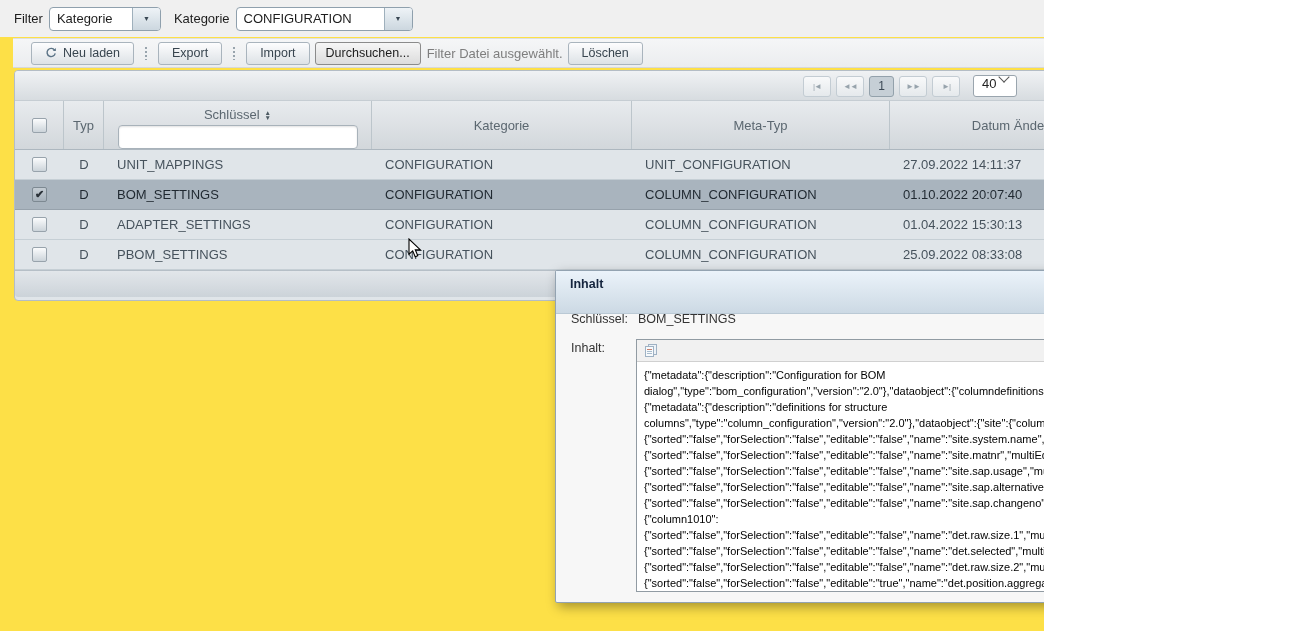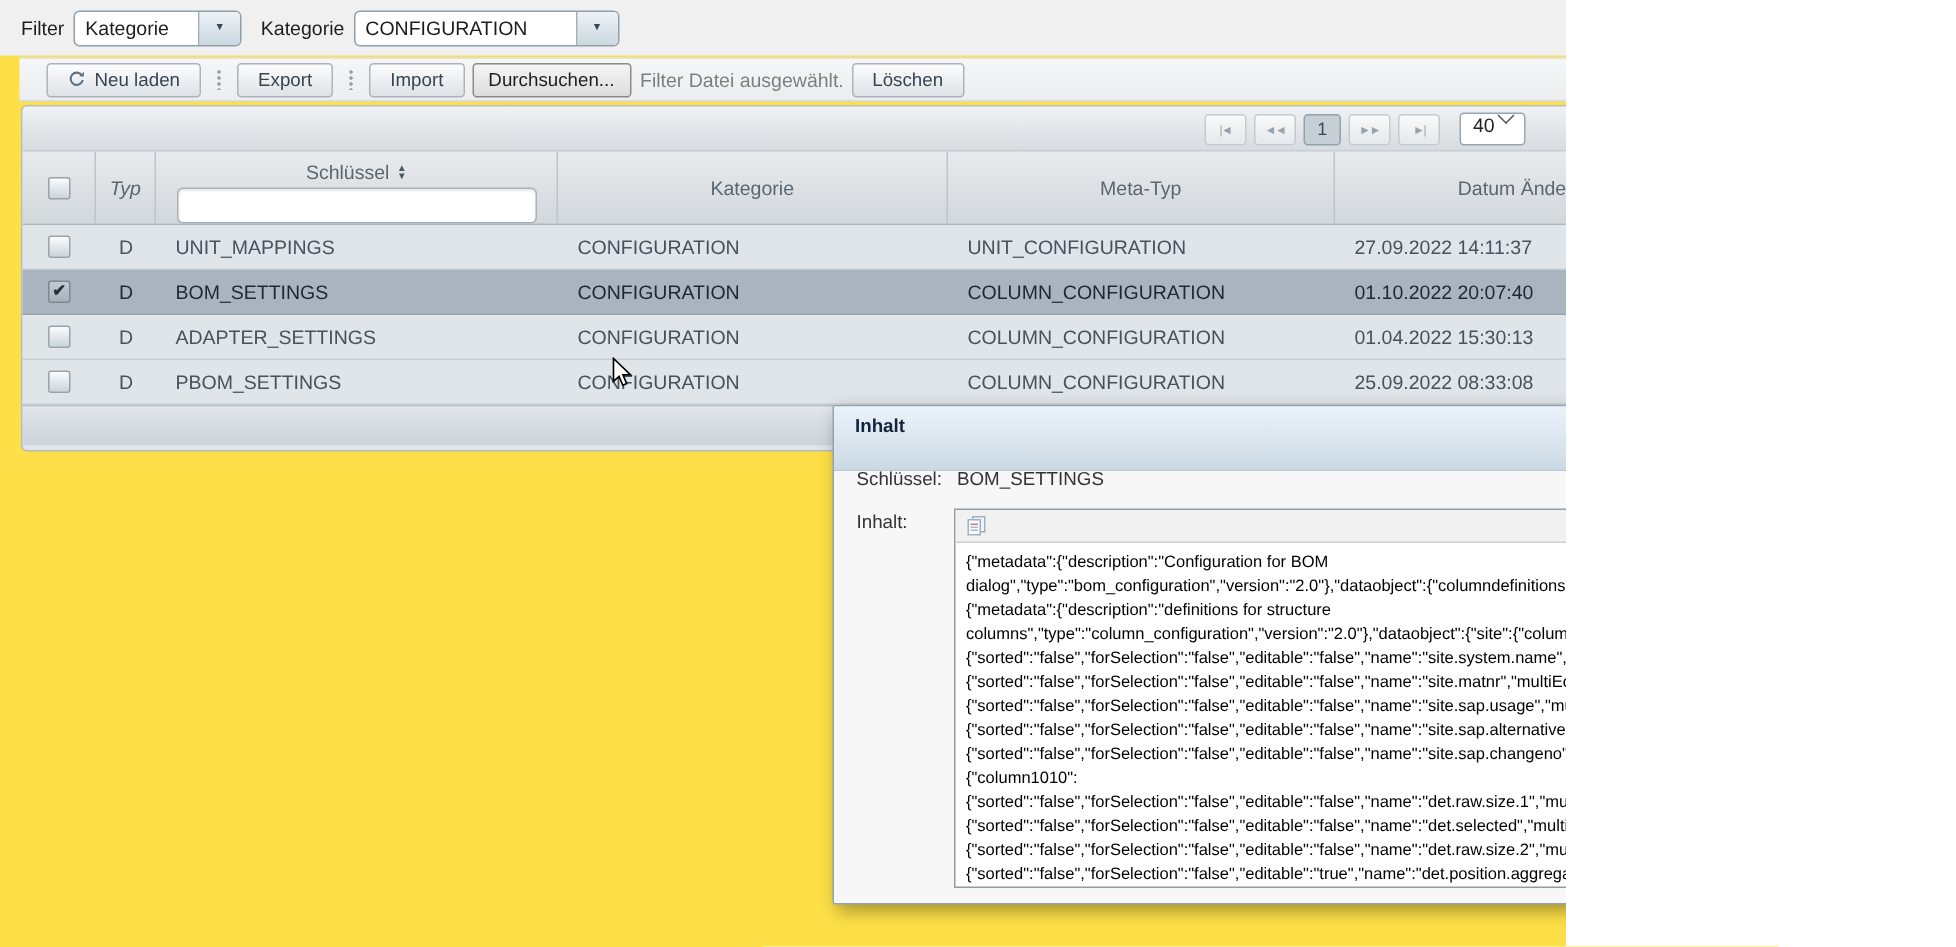--- a/index.html
+++ b/index.html
@@ -50,21 +50,21 @@
         transform:rotate(45deg);margin:-3px 8px 0 0;}
 
   
   .thead{height:49px;display:flex;background:linear-gradient(#e8ebee,#d2d7db);
          border-bottom:1px solid #adb7bf;box-sizing:border-box;}
   .th{border-right:1px solid #bcc5cb;box-sizing:border-box;display:flex;flex-direction:column;
       align-items:center;justify-content:center;color:#5b6770;font-size:13px;}
   .th:last-child{border-right:none;}
   .hlabel{display:flex;align-items:center;gap:5px;}
   .sort{display:flex;flex-direction:column;font-size:6.5px;line-height:5px;color:#4c5962;}
-  .th.c0{width:49px;} .th.c1{width:40px;font-style:italic;} .th.c2{width:268px;justify-content:flex-start;padding-top:6px;}
+  .th.c0{width:49px;} .th.c1{width:40px;} .th.c2{width:268px;justify-content:flex-start;padding-top:6px;}
   .th.c3{width:260px;} .th.c4{width:258px;} .th.c5{width:263px;} .th.c6{width:268px;}
   .hfilter{width:240px;height:24px;margin-top:3px;border:1px solid #a8b2ba;border-radius:4px;
            background:#fff;box-shadow:inset 0 1px 2px rgba(0,0,0,.12);box-sizing:border-box;
            font-size:12px;padding:0 6px;outline:none;font-family:"Liberation Sans",sans-serif;}
 
   
   .tr{height:30px;display:flex;border-bottom:1px solid #c6cfd5;background:#e0e5e9;box-sizing:border-box;}
   .tr .td{border-right:0;box-sizing:border-box;font-size:13px;color:#46525c;line-height:29px;
           padding-left:13px;white-space:nowrap;overflow:hidden;}
   .td.c0{width:49px;padding:0;display:flex;align-items:center;justify-content:center;}

